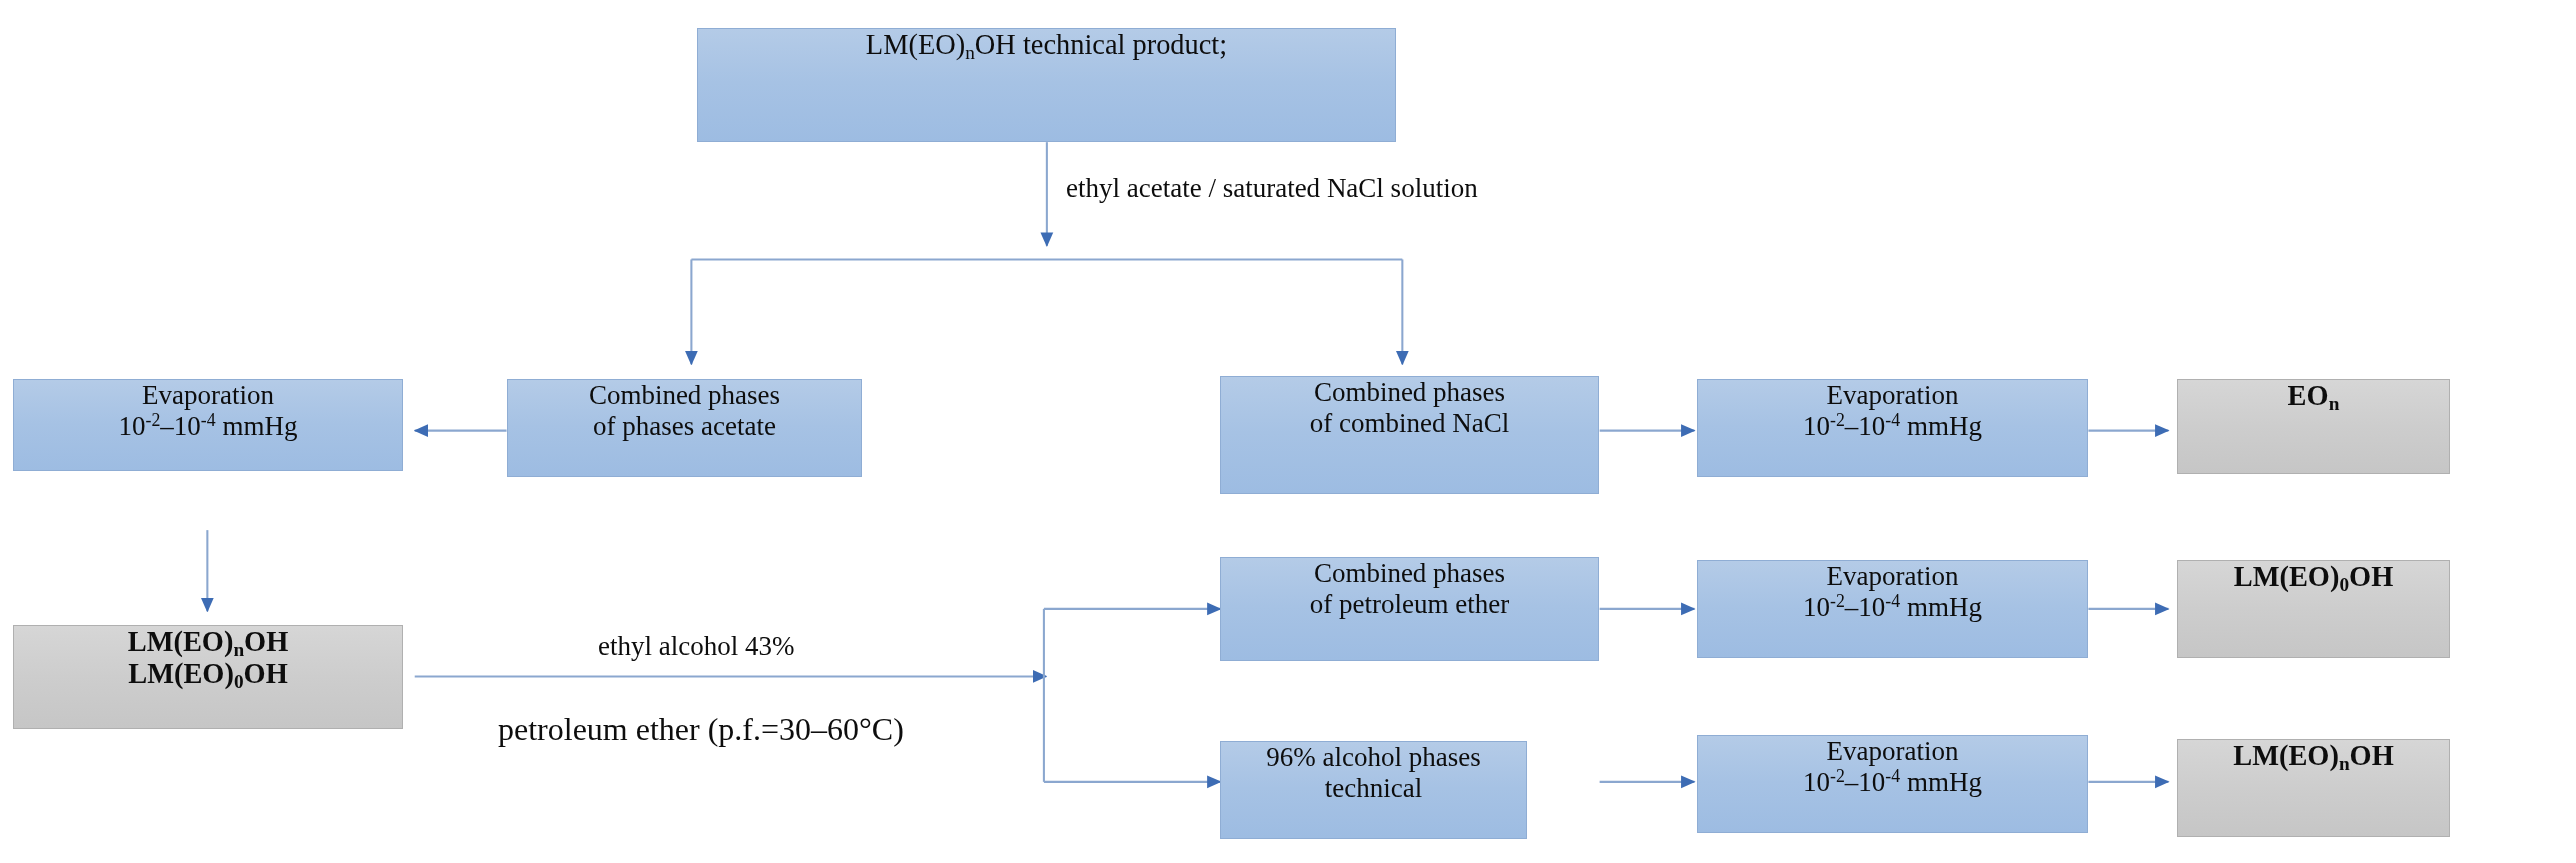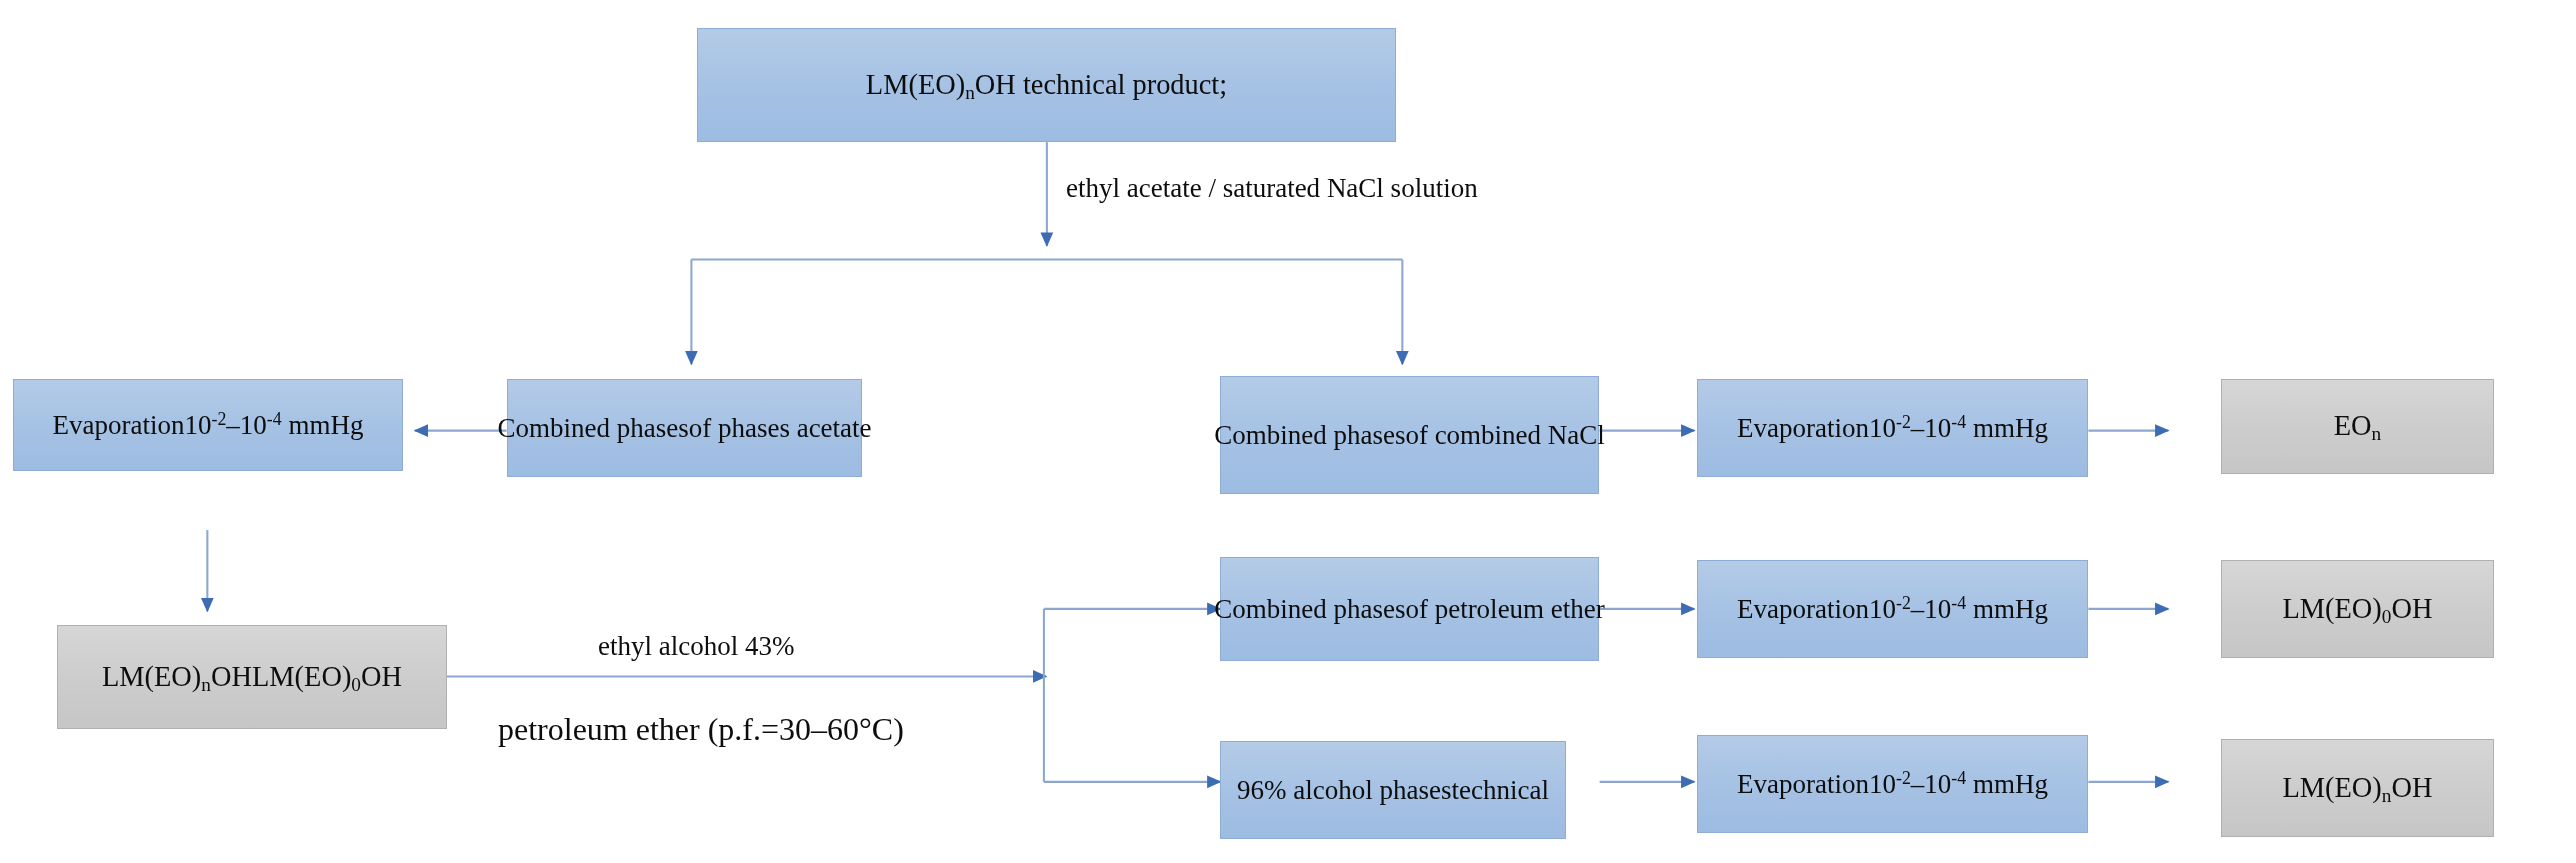--- a/index.html
+++ b/index.html
@@ -12,38 +12,36 @@
     width: 2576px;
     height: 863px;
     background: #ffffff;
     font-family: "Liberation Serif", "DejaVu Serif", serif;
     overflow: hidden;
   }
   .node {
     position: absolute;
     box-sizing: border-box;
     display: flex;
-    flex-direction: row;
+    flex-direction: column;
     align-items: center;
-    justify-content: center;
     text-align: center;
     color: #0d0d0d;
     line-height: 1.14;
     white-space: nowrap;
   }
   .node .ln { display: block; }
   .blue {
     background: linear-gradient(180deg, #b4cbe7 0%, #a6c2e4 48%, #9dbce2 100%);
     border: 1.2px solid #8fadd4;
   }
   .gray {
     background: linear-gradient(180deg, #d6d6d6 0%, #cdcdcd 50%, #c6c6c6 100%);
     border: 1.2px solid #b0b0b0;
-    font-weight: normal;
-    margin-left: 44px;
+    font-weight: bold;
   }
   .edge-label {
     position: absolute;
     color: #0d0d0d;
     white-space: nowrap;
     line-height: 1.16;
   }
   svg.wires {
     position: absolute;
     left: 0;
@@ -156,21 +154,21 @@
 
   <div class="node blue" style="left:1697px; top:560px; width:391px; height:98px; font-size:27px;">
     <span class="ln">Evaporation</span>
     <span class="ln"><span>10</span><sup>-2</sup><span>–10</span><sup>-4</sup><span> mmHg</span></span>
   </div>
 
   <div class="node gray" style="left:2177px; top:560px; width:273px; height:98px; font-size:28.4px;">
     <span class="ln"><span>LM(EO)</span><sub>0</sub><span>OH</span></span>
   </div>
 
-  <div class="node blue" style="left:1220px; top:741px; width:346px; height:98px; font-size:27px;">
+  <div class="node blue" style="left:1220px; top:741px; width:307px; height:98px; font-size:27px;">
     <span class="ln">96% alcohol phases</span>
     <span class="ln">technical</span>
   </div>
 
   <div class="node blue" style="left:1697px; top:735px; width:391px; height:98px; font-size:27px;">
     <span class="ln">Evaporation</span>
     <span class="ln"><span>10</span><sup>-2</sup><span>–10</span><sup>-4</sup><span> mmHg</span></span>
   </div>
 
   <div class="node gray" style="left:2177px; top:739px; width:273px; height:98px; font-size:28.4px;">

